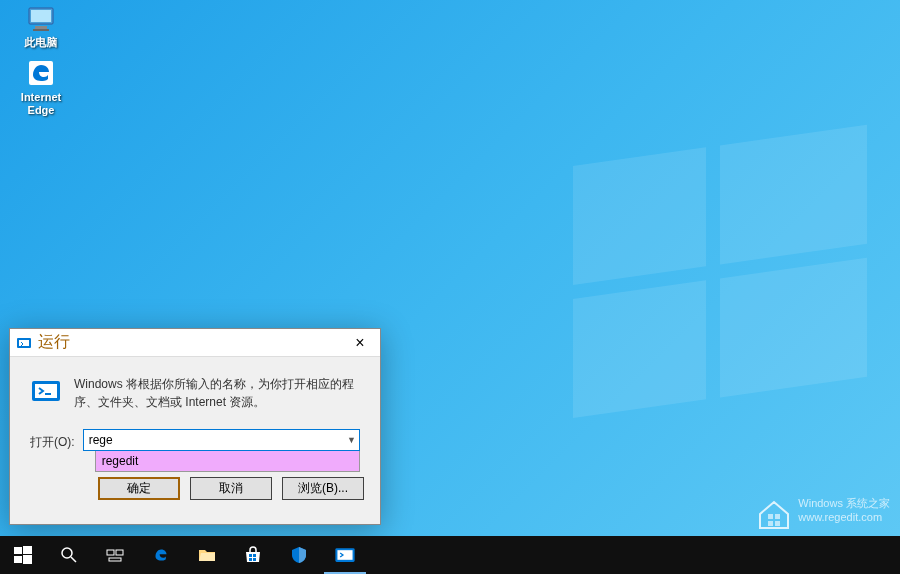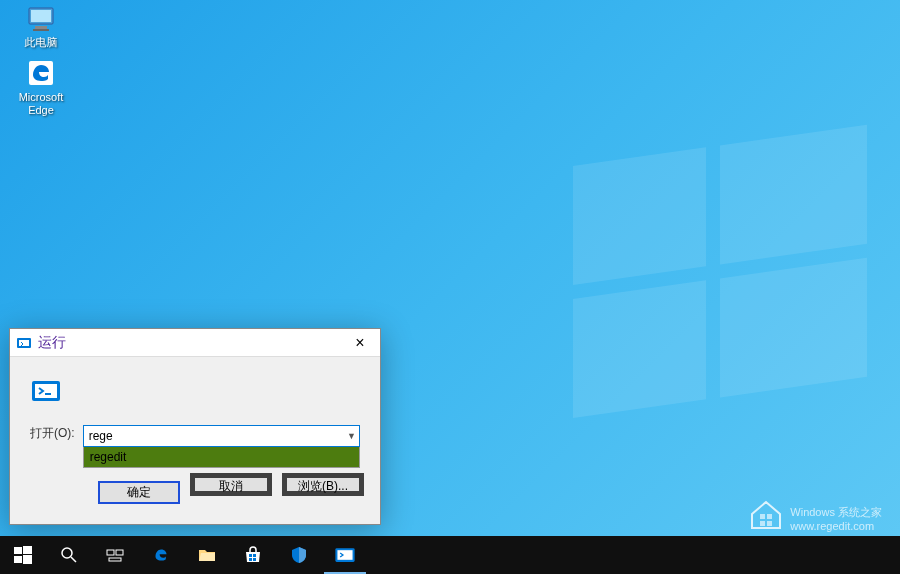--- a/index.html
+++ b/index.html
@@ -25,20 +25,21 @@
     .win-logo-bg svg { width: 100%; height: 100%; }
     
     
     .desktop-icons {
       position: absolute;
       left: 12px;
       top: 0;
       display: flex;
       flex-direction: column;
       gap: 4px;
+      font-weight: bold;
     }
     .desktop-icon {
       width: 58px;
       display: flex;
       flex-direction: column;
       align-items: center;
       cursor: pointer;
       padding: 2px;
       text-align: center;
     }
@@ -76,22 +77,22 @@
       padding: 0 6px;
       border-bottom: 1px solid #ddd;
     }
     .dialog-title-icon {
       width: 16px;
       height: 16px;
       margin-right: 6px;
     }
     .dialog-title {
       flex: 1;
-      font-size: 14px;
-      color: #4c1d95;
+      font-size: 16px;
+      color: #a16207;
     }
     .dialog-close {
       width: 40px;
       height: 28px;
       display: flex;
       align-items: center;
       justify-content: center;
       font-size: 16px;
       cursor: pointer;
       margin-right: -6px;
@@ -109,21 +110,21 @@
     }
     .dialog-text {
       font-size: 12px;
       color: #333;
       line-height: 1.5;
     }
     
     .dialog-input-row {
       padding: 8px 20px;
       display: flex;
-      align-items: flex-start;
+      align-items: flex-end;
       gap: 8px;
       position: relative;
     }
     .input-label {
       font-size: 12px;
       color: #333;
     }
     .input-wrapper {
       flex: 1;
       position: relative;
@@ -141,50 +142,49 @@
       right: 4px;
       top: 50%;
       transform: translateY(-50%);
       font-size: 9px;
       color: #555;
       cursor: pointer;
     }
     .autocomplete {
       position: absolute;
       top: 100%;
-      left: 0;
+      left: 12px;
       right: 0;
-      background: #4d7c0f;
+      background: #f0abfc;
       border: 1px solid #999;
       border-top: none;
     }
     .autocomplete-item {
       padding: 3px 6px;
       font-size: 12px;
       cursor: pointer;
     }
     
     .dialog-buttons {
       display: flex;
       justify-content: flex-end;
       gap: 10px;
       padding: 18px 16px 12px;
       background: #f0f0f0;
     }
     .dialog-btn {
       min-width: 82px;
       height: 23px;
       font-size: 12px;
-      border: 5px solid #404040;
+      border: 1px solid #404040;
       background: #e1e1e1;
       cursor: pointer;
     }
     .dialog-btn.primary {
-      border: 2px solid #1d4ed8;
-      margin-top: 8px;
+      border: 2px solid #a16207;
     }
     
     
     .taskbar {
       position: absolute;
       bottom: 0;
       left: 0;
       right: 0;
       height: 38px;
       background: #101010;
@@ -206,24 +206,24 @@
       bottom: 0;
       left: 2px;
       right: 2px;
       height: 2px;
       background: #76b9ed;
     }
     
     
     .watermark {
       position: absolute;
-      right: 18px;
+      right: 10px;
       bottom: 42px;
       display: flex;
-      align-items: flex-end;
+      align-items: flex-start;
       gap: 6px;
       color: rgba(255,255,255,0.7);
       font-size: 11px;
       text-align: left;
     }
     .watermark-icon {
       width: 36px;
       height: 36px;
     }
   </style>
@@ -253,21 +253,21 @@
     </div>
     <div class="icon-label">此电脑</div>
   </div>
   <div class="desktop-icon">
     <div class="icon-box">
       <svg width="32" height="32" viewBox="0 0 32 32">
           <rect x="4" y="4" width="24" height="24" rx="2" fill="white"></rect>
           <path d="M8 18 C8 12 12 8 16 8 C22 8 24 12 24 15 L14 15 C14 18 16 20 19 20 C21 20 22 19 23 18 L23 22 C21 24 18 24 16 24 C11 24 8 21 8 18 Z" fill="#0078d7"></path>
         </svg>
     </div>
-    <div class="icon-label">Microsoft Edge</div>
+    <div class="icon-label">Internet Edge</div>
   </div>
 </div>
 
 <div class="run-dialog">
   <div class="dialog-titlebar">
     <div class="dialog-title-icon">
       <svg width="16" height="16" viewBox="0 0 16 16">
           <rect x="1" y="3" width="14" height="10" rx="1" fill="#0078d7"></rect>
           <rect x="3" y="5" width="10" height="6" fill="white"></rect>
           <path d="M5 7 L7 9 L5 11" stroke="#0078d7" fill="none" stroke-width="1"></path>
@@ -278,20 +278,21 @@
   </div>
   <div class="dialog-body">
     <div class="dialog-icon">
       <svg width="32" height="32" viewBox="0 0 32 32">
           <rect x="2" y="6" width="28" height="20" rx="2" fill="#0078d7"></rect>
           <rect x="5" y="9" width="22" height="14" fill="white"></rect>
           <path d="M9 13 L13 16 L9 19" stroke="#0078d7" fill="none" stroke-width="2"></path>
           <line x1="15" y1="19" x2="21" y2="19" stroke="#0078d7" stroke-width="2"></line>
         </svg>
     </div>
+    <div class="dialog-text">Windows 将根据你所输入的名称，为你打开相应的程序、文件夹、文档或 Internet 资源。</div>
   </div>
   <div class="dialog-input-row">
     <span class="input-label">打开(O):</span>
     <div class="input-wrapper">
       <input type="text" class="run-input" value="rege" style="">
       <span class="input-dropdown-arrow">▼</span>
       <div class="autocomplete">
         <div class="autocomplete-item">regedit</div>
       </div>
     </div>

